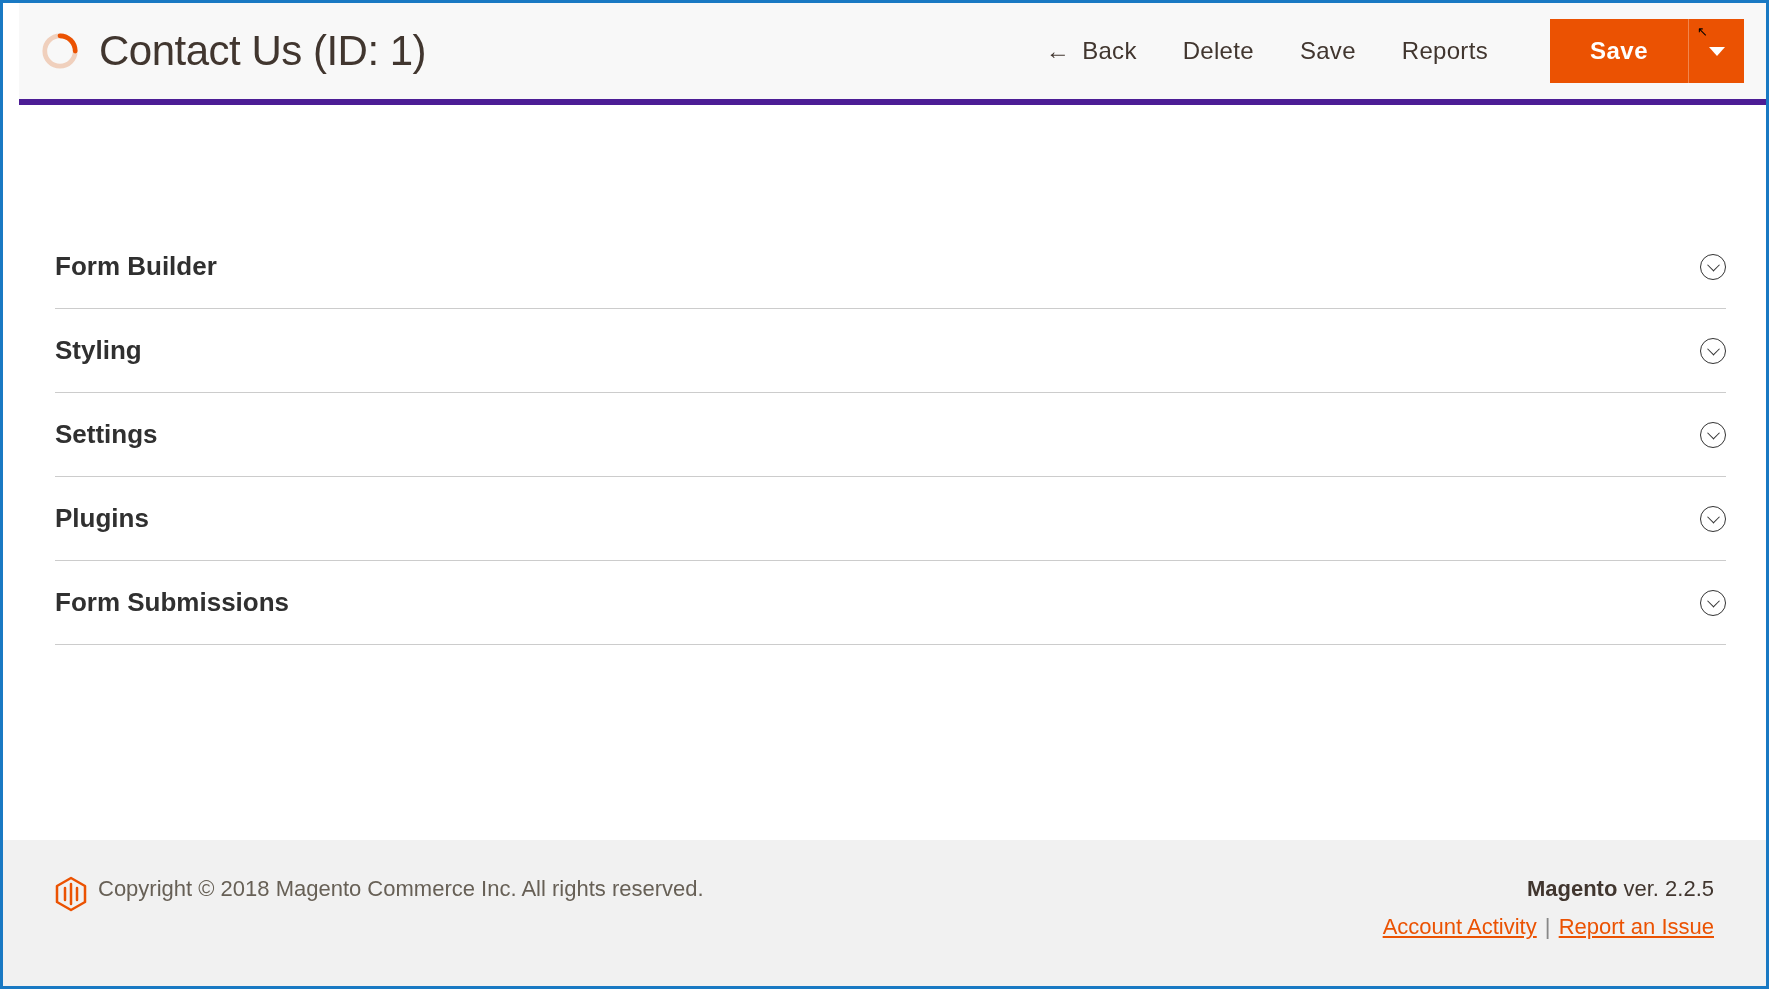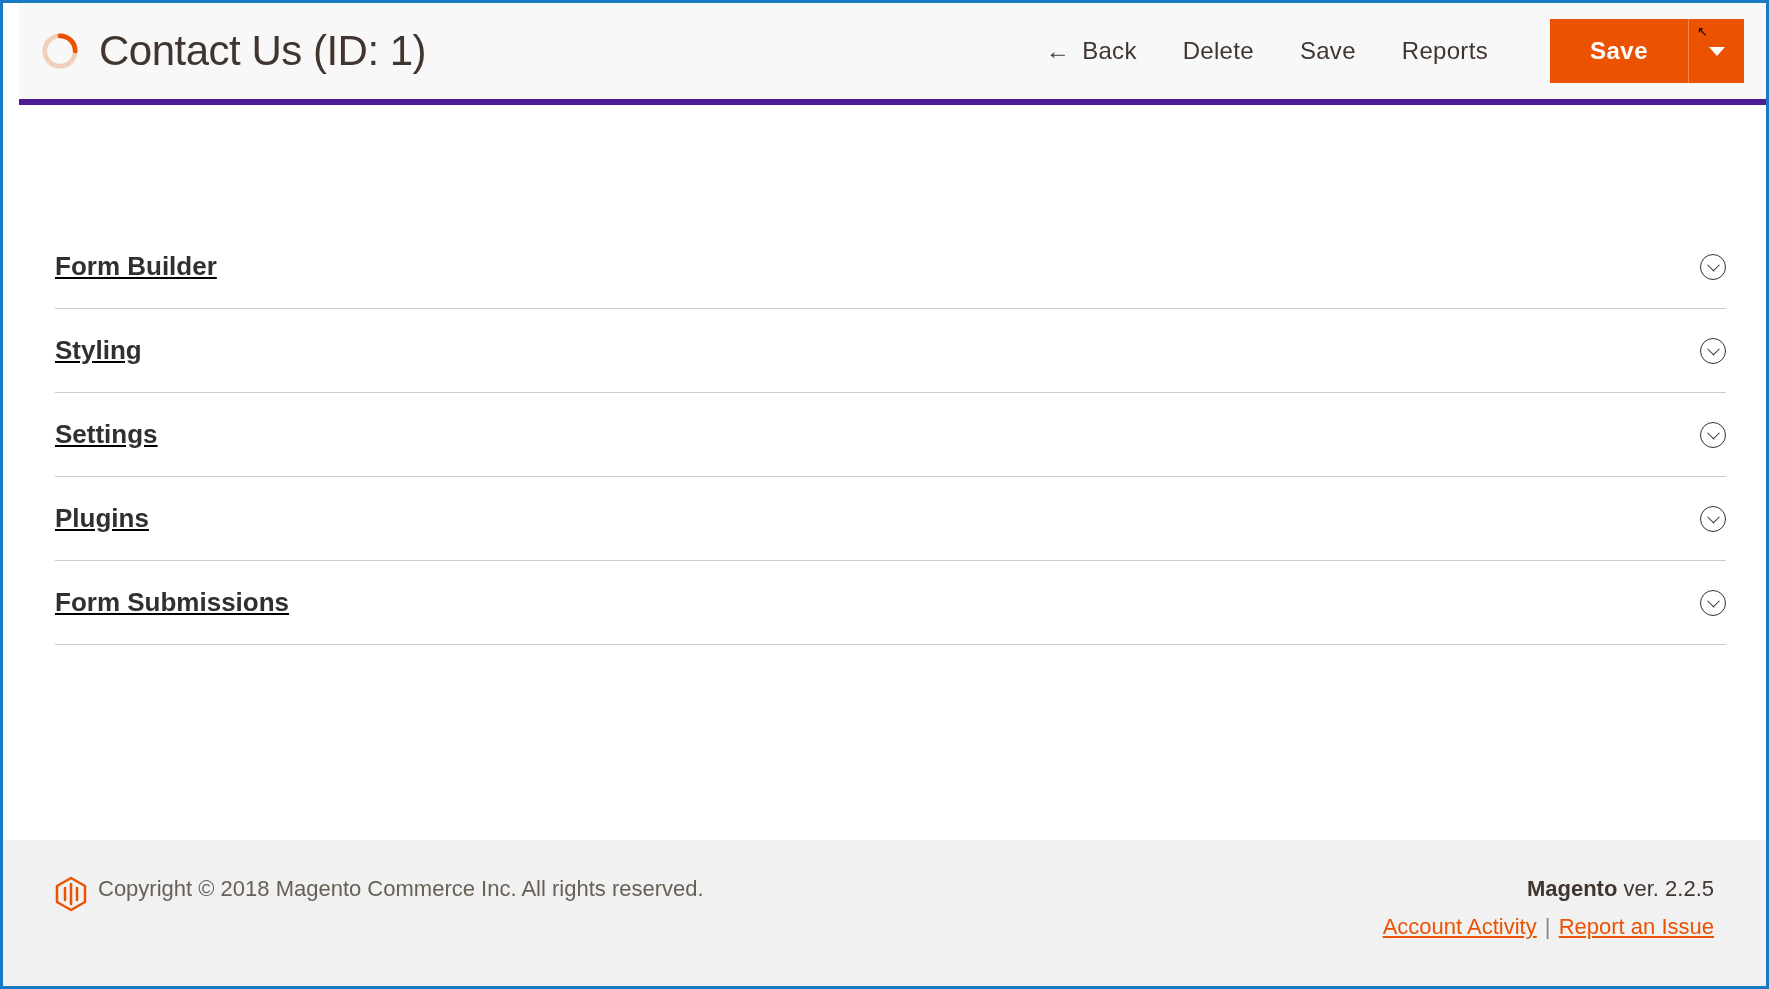--- a/index.html
+++ b/index.html
@@ -93,21 +93,20 @@
       top: 6px;
       left: 8px;
       color: #000;
       font-size: 13px;
       line-height: 1;
     }
     .content {
       flex: 1;
       padding: 120px 40px 60px 52px;
       background: #fff;
-      text-decoration: underline;
     }
     .section {
       border-bottom: 1px solid #ccc;
       padding: 26px 0;
       display: flex;
       align-items: center;
       justify-content: space-between;
       cursor: pointer;
     }
     .section-title {

